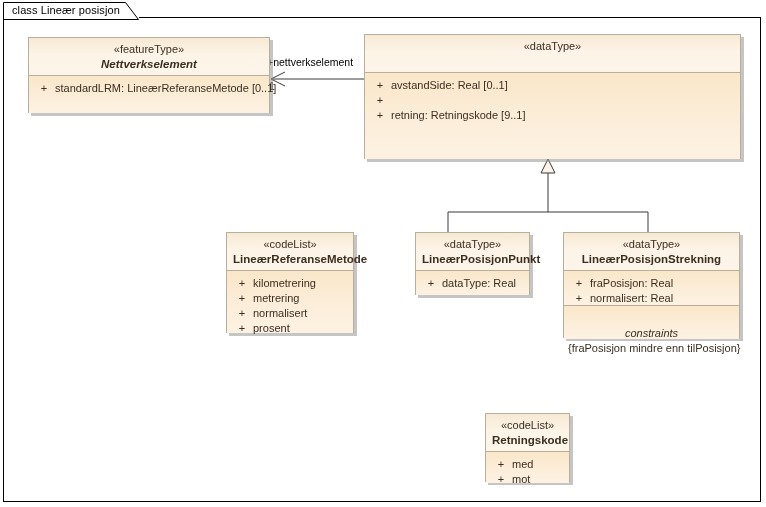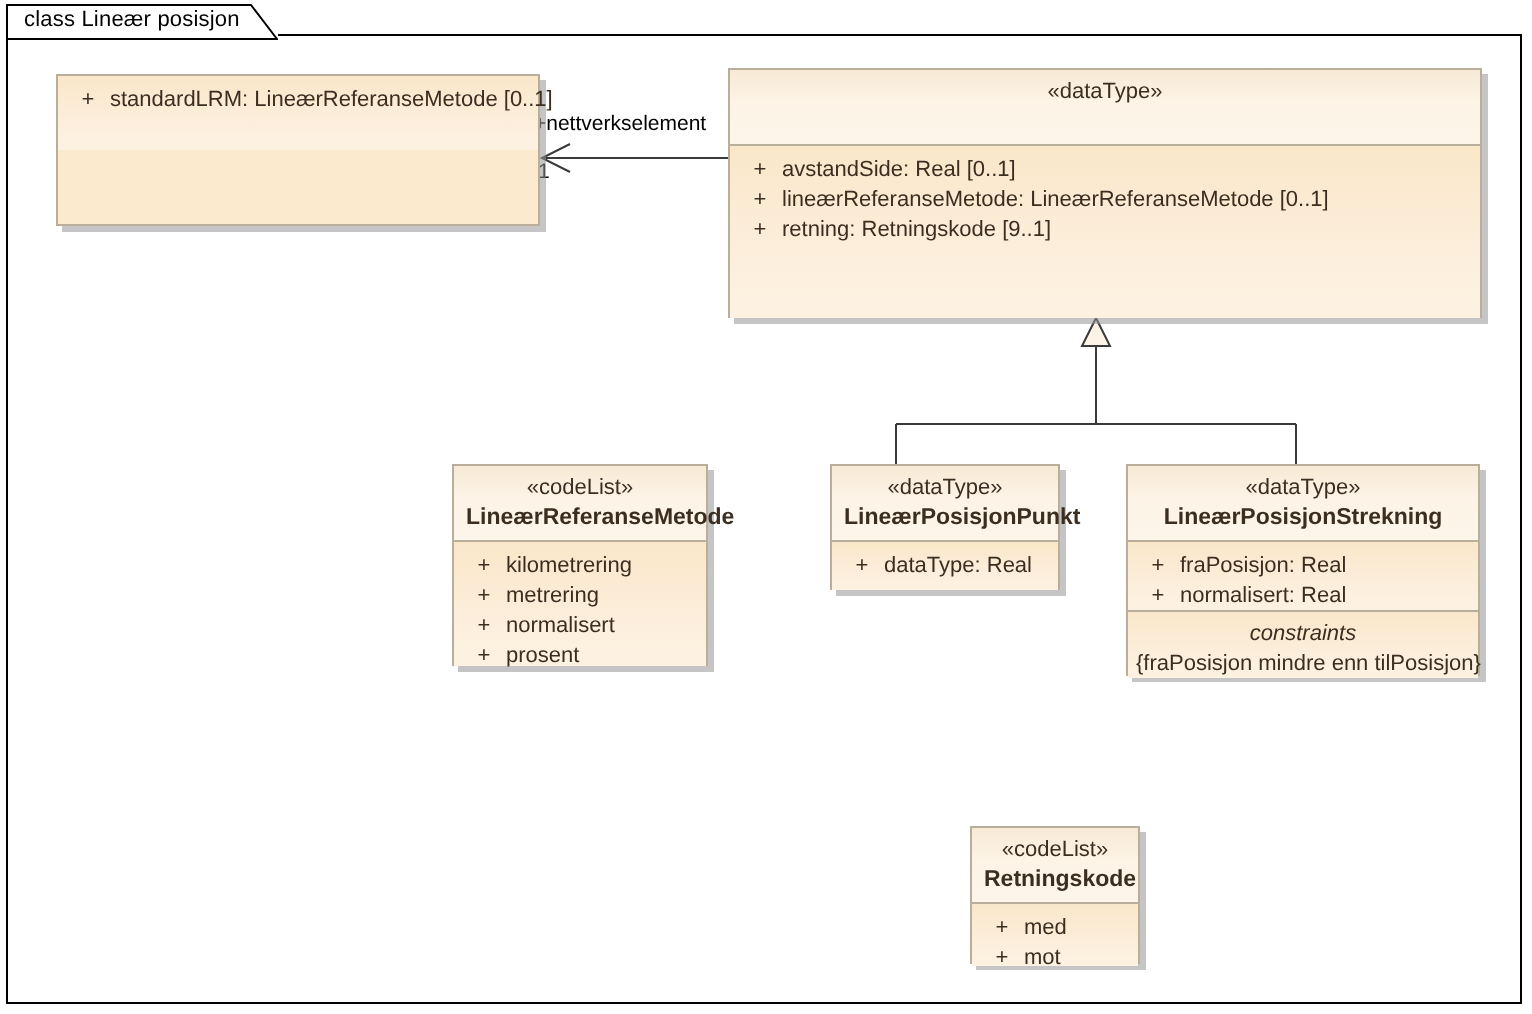--- a/index.html
+++ b/index.html
@@ -173,40 +173,43 @@
       <line class="conn-line" x1="448" y1="212" x2="648" y2="212"></line>
       <line class="conn-line" x1="448" y1="212" x2="448" y2="232"></line>
       <line class="conn-line" x1="648" y1="212" x2="648" y2="232"></line>
     </g>
   </svg>
 
   <div class="conn-label" style="left:267px; top:56px;">+nettverkselement</div>
   <div class="conn-label" style="left:269px; top:80px;">1</div>
 
   <div class="uml-class" style="left:28px; top:37px; width:242px; height:76px;">
+    <div class="uml-header" style="height:38px;">
+      <span class="stereotype">«featureType»</span>
+      <span class="class-name abstract">Nettverkselement</span>
+    </div>
     <div class="uml-compartment" style="height:37px;">
       <div class="attr">
         <span class="vis">+</span>
         <span>standardLRM: LineærReferanseMetode [0..1]</span>
       </div>
     </div>
   </div>
 
   <div class="uml-class" style="left:364px; top:34px; width:377px; height:125px;">
     <div class="uml-header" style="height:38px;">
       <span class="stereotype">«dataType»</span>
     </div>
     <div class="uml-compartment" style="height:86px;">
       <div class="attr">
         <span class="vis">+</span>
         <span>avstandSide: Real [0..1]</span>
       </div>
       <div class="attr">
         <span class="vis">+</span>
-        <span>lineærReferanseMetode: LineærReferanseMetode [0..1]</span>
       </div>
       <div class="attr">
         <span class="vis">+</span>
         <span>retning: Retningskode [9..1]</span>
       </div>
     </div>
   </div>
 
   <div class="uml-class" style="left:226px; top:232px; width:128px; height:101px;">
     <div class="uml-header" style="height:38px;">
@@ -254,21 +257,21 @@
     <div class="uml-compartment" style="height:34px;">
       <div class="attr">
         <span class="vis">+</span>
         <span>fraPosisjon: Real</span>
       </div>
       <div class="attr">
         <span class="vis">+</span>
         <span>normalisert: Real</span>
       </div>
     </div>
-    <div class="uml-compartment" style="height:34px; padding-top:4px;">
+    <div class="uml-compartment" style="height:34px; padding-top:20px;">
       <div class="constraints-title">constraints</div>
       <div class="constraints-body">{fraPosisjon mindre enn tilPosisjon}</div>
     </div>
   </div>
 
   <div class="uml-class" style="left:485px; top:413px; width:85px; height:69px;">
     <div class="uml-header" style="height:38px;">
       <span class="stereotype">«codeList»</span>
       <span class="class-name">Retningskode</span>
     </div>

